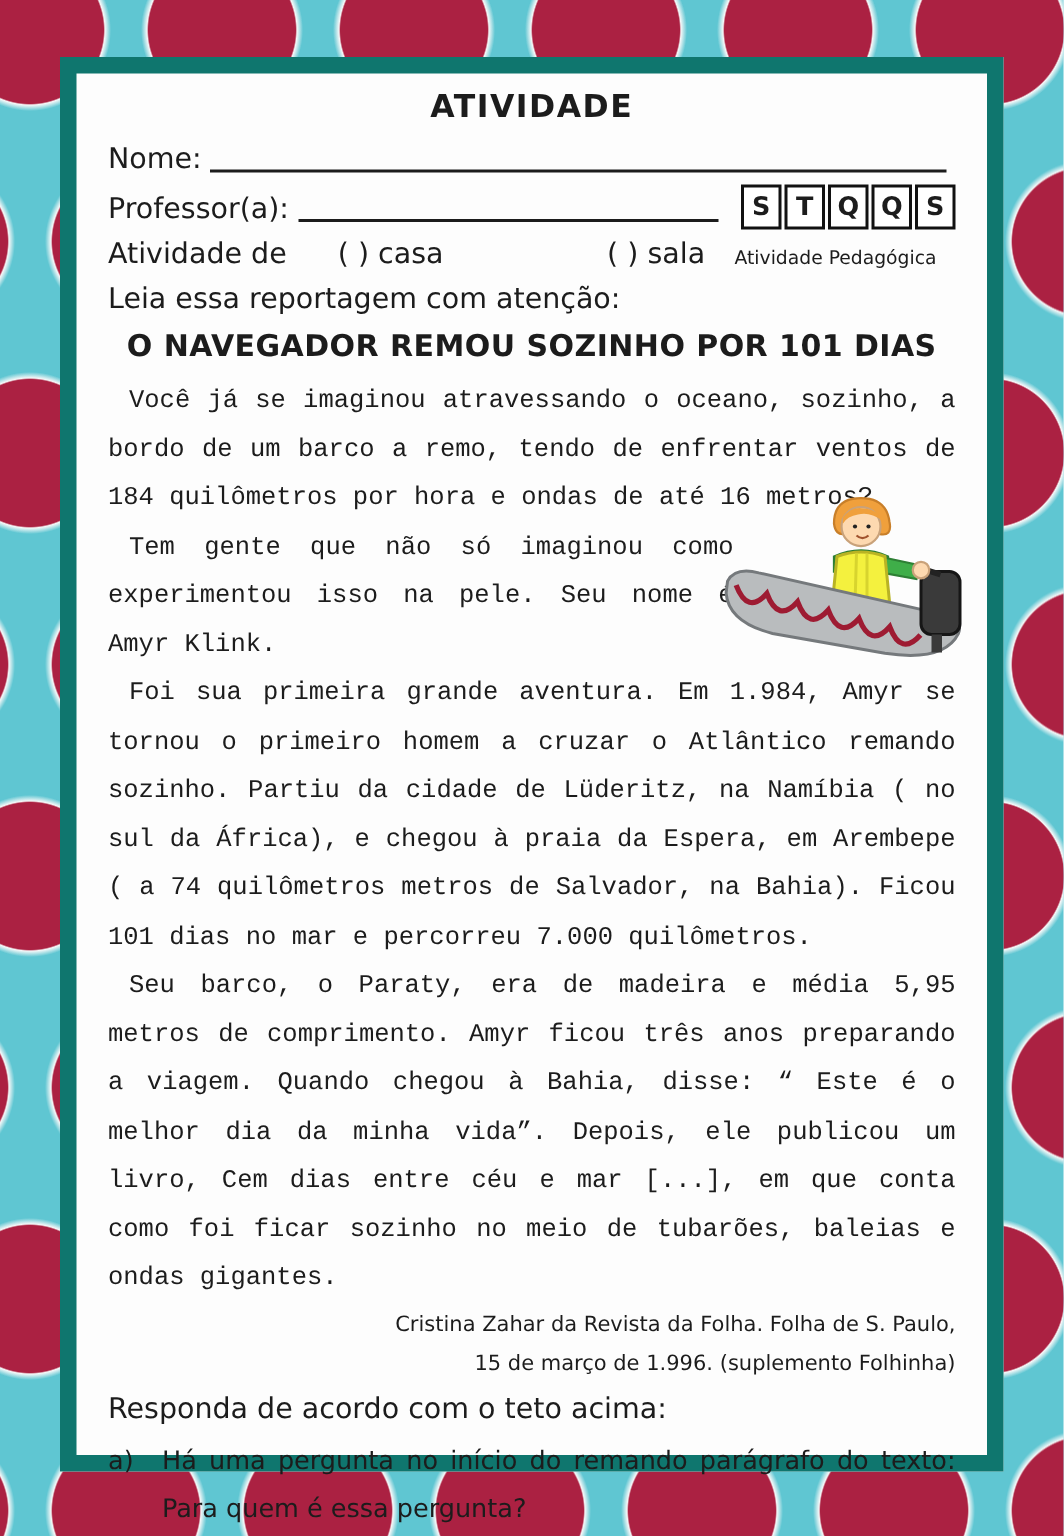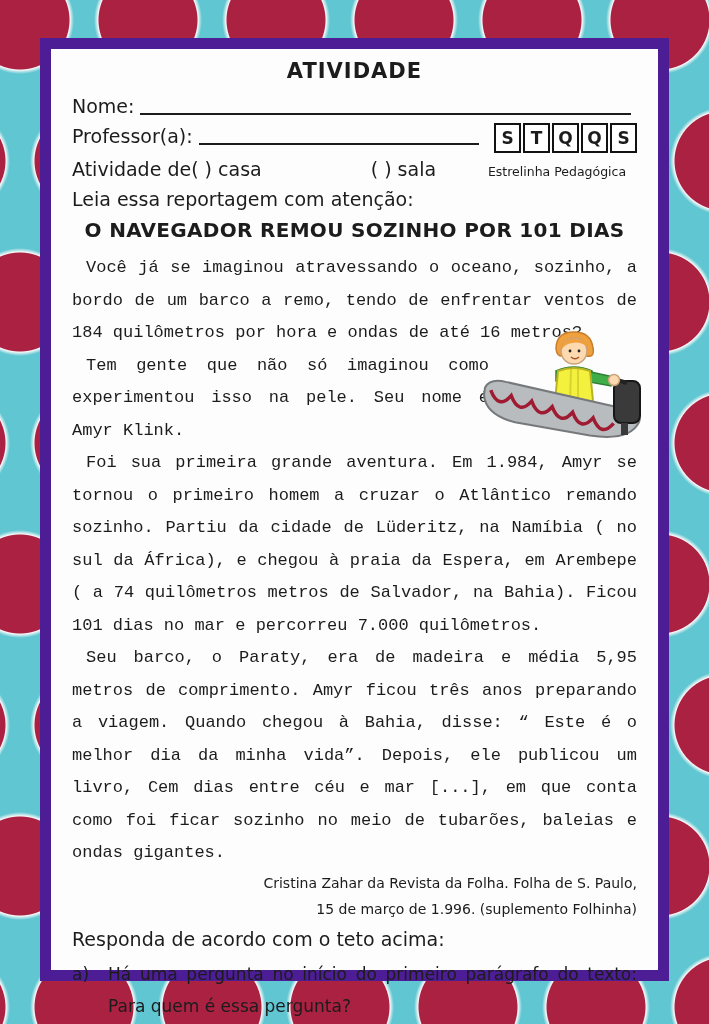--- a/index.html
+++ b/index.html
@@ -13,43 +13,43 @@
     background-image:
       radial-gradient(circle at 64px 70px, #ab2142 49px, #f6f8f8 50px, rgba(255,255,255,0) 54px),
       radial-gradient(circle at 64px 70px, #ab2142 49px, #f6f8f8 50px, rgba(255,255,255,0) 54px);
     background-size:128px 282px, 128px 282px;
     background-position:-44px -50px, 20px 91px;
     background-repeat:repeat, repeat;
   }
   .card{
     position:absolute; left:40px; top:38px; width:629px; height:943px;
     background:#fdfdfd;
-    border:11px solid #4c1d95;
+    border:11px solid #0f766e;
     padding:10px 21px 0 21px;
   }
   .title{
     text-align:center; font-size:21px; font-weight:bold; letter-spacing:1px;
     margin-bottom:10px;
   }
-  .hdr-row{ display:flex; align-items:flex-start; font-size:19px; }
+  .hdr-row{ display:flex; align-items:center; font-size:19px; }
   .hdr-row .grow{ flex:1; display:flex; align-items:flex-end; }
   .uline{ flex:1; border-bottom:2px solid #1c1c1c; height:22px; margin:0 6px 2px 6px; }
   .right-col{ width:152px; flex:none; }
   .row-nome{ margin-bottom:6px; }
   .date-txt{ white-space:nowrap; letter-spacing:0.5px; }
   .boxes{ display:flex; gap:2px; justify-content:flex-end; }
   .wbox{
     width:27px; height:30px; border:2.5px solid #111; background:#fff;
     display:flex; align-items:center; justify-content:center;
     font-weight:bold; font-size:17px;
   }
   .row-prof{ margin-bottom:5px; }
   .row-ativ{ margin-bottom:8px; align-items:center; }
   .ativ-left{ display:flex; gap:0; align-items:center; flex:1; }
-  .ativ-left .lbl{ }
+  .ativ-left .lbl{ margin-right:34px; }
   .ativ-left .opt1{ margin-right:109px; }
   .brand{ font-size:12.5px; text-align:center; width:160px; flex:none; padding-top:4px; }
   .instruction{ font-size:19px; margin-bottom:8px; }
   .headline{ text-align:center; font-size:20px; font-weight:bold; letter-spacing:0.3px; margin:6px 0 10px 0; }
   .para{
     font-size:17px; line-height:32.5px; text-align:justify; text-indent:14px;font-family:Liberation Mono, monospace;
   }
   .para.p2{ margin-right:148px; }
   .credit{ text-align:right; font-size:14px; line-height:26px; margin-top:0; }
   .prompt{ font-size:19px; margin:6px 0 8px 0; }
@@ -91,42 +91,42 @@
       </div>
     </div>
   </div>
 
   <div class="hdr-row row-ativ">
     <div class="ativ-left">
       <span class="lbl">Atividade de</span>
       <span class="opt1">(  ) casa</span>
       <span>(  ) sala</span>
     </div>
-    <div class="brand">Estrelinha Pedagógica</div>
+    <div class="brand">Atividade Pedagógica</div>
   </div>
 
   <div class="instruction">Leia essa reportagem com atenção:</div>
 
   <div class="headline">O NAVEGADOR REMOU SOZINHO POR 101 DIAS</div>
 
   <p class="para">Você já se imaginou atravessando o oceano, sozinho, a bordo de um barco a remo, tendo de enfrentar ventos de 184 quilômetros por hora e ondas de até 16 metros?</p>
   <p class="para p2">Tem gente que não só imaginou como experimentou isso na pele. Seu nome é Amyr Klink.</p>
   <p class="para">Foi sua primeira grande aventura. Em 1.984, Amyr se tornou o primeiro homem a cruzar o Atlântico remando sozinho. Partiu da cidade de Lüderitz, na Namíbia ( no sul da África), e chegou à praia da Espera, em Arembepe ( a 74 quilômetros metros de Salvador, na Bahia). Ficou 101 dias no mar e percorreu 7.000 quilômetros.</p>
   <p class="para">Seu barco, o Paraty, era de madeira e média 5,95 metros de comprimento. Amyr ficou três anos preparando a viagem. Quando chegou à Bahia, disse: “ Este é o melhor dia da minha vida”. Depois, ele publicou um livro, Cem dias entre céu e mar [...], em que conta como foi ficar sozinho no meio de tubarões, baleias e ondas gigantes.</p>
 
   <div class="credit">
     <div>Cristina Zahar da Revista da Folha. Folha de S. Paulo,</div>
     <div>15 de março de 1.996. (suplemento Folhinha)</div>
   </div>
 
   <div class="prompt">Responda de acordo com o teto acima:</div>
 
   <div class="qitem">
     <span class="qletter">a)</span>
-    <span class="qtext">Há uma pergunta no início do primeiro parágrafo do texto: Para quem é essa pergunta?</span>
+    <span class="qtext">Há uma pergunta no início do remando parágrafo do texto: Para quem é essa pergunta?</span>
   </div>
 
   <div class="answer-line"></div>
 
   <div class="illustration">
     <svg viewBox="0 0 176 122" xmlns="http://www.w3.org/2000/svg">
 
       <path d="M82,20 Q82,3 100,3 Q117,3 119,19 Q121,29 112,27 Q110,10 99,12 Q88,13 89,27 Q83,28 82,20 Z" fill="#f0a03c" stroke="#c87f2a" stroke-width="1.5"></path>
 
       <circle cx="100" cy="22" r="13" fill="#fdd9b0" stroke="#c9a27a" stroke-width="1.5"></circle>

